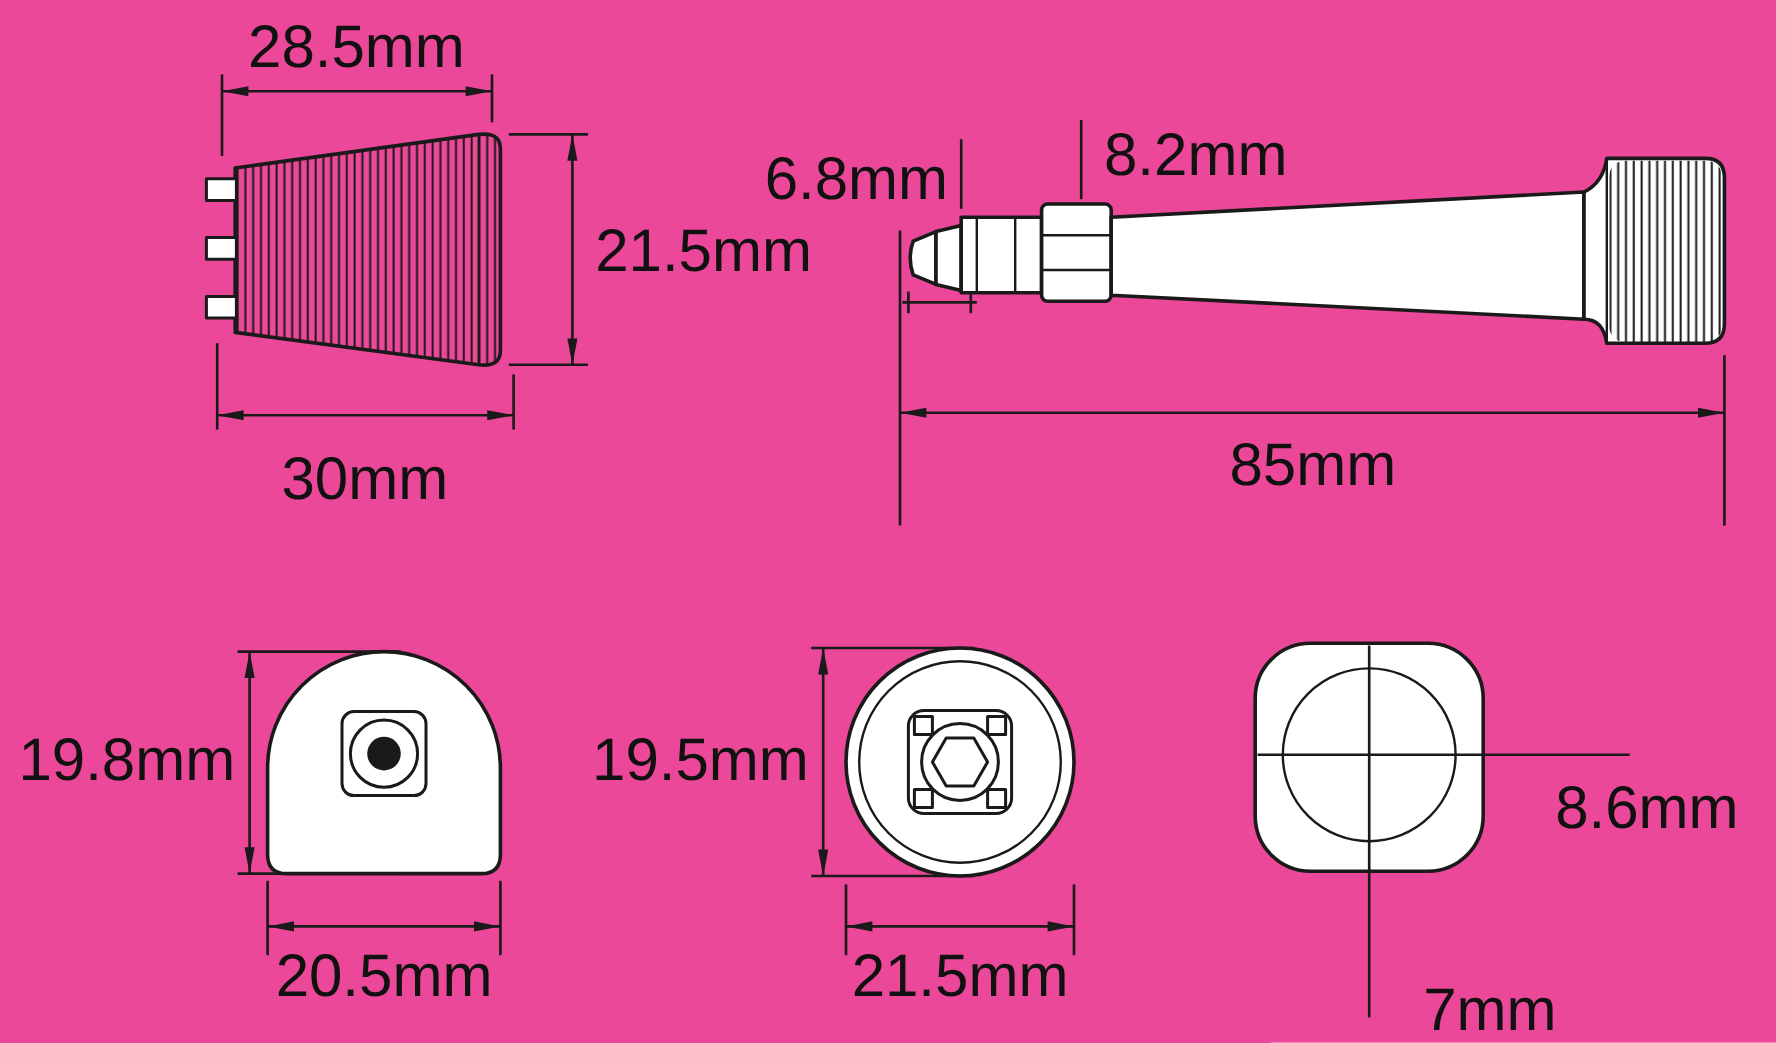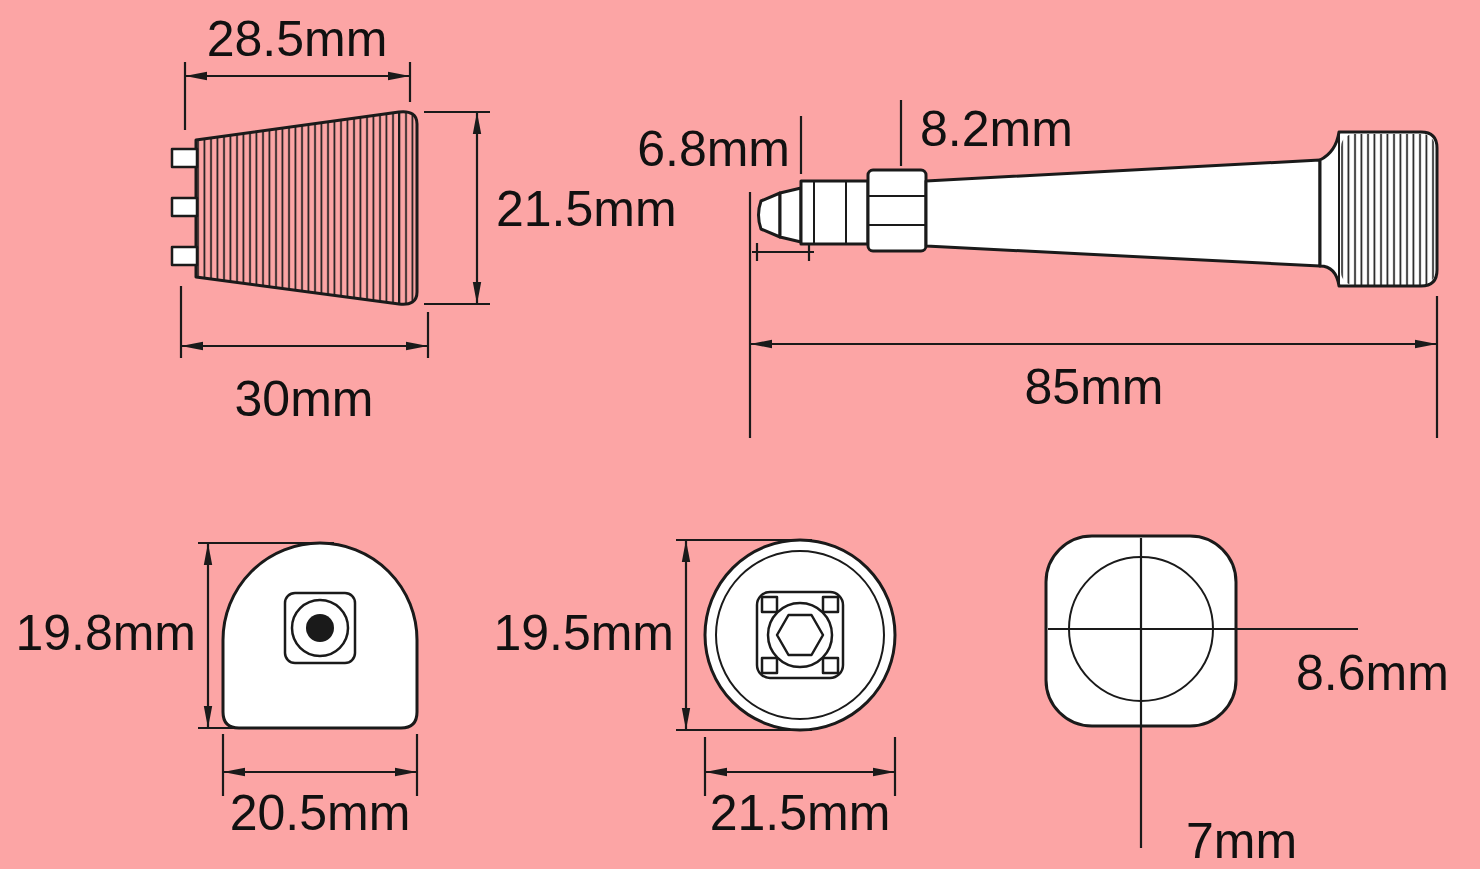--- a/index.html
+++ b/index.html
@@ -1,16 +1,16 @@
 <!DOCTYPE html>
 <html><head>
 <meta charset="utf-8">
 <style>
   html, body { margin: 0; padding: 0; background: #ffffff; }
-  .stage { width: 1480px; height: 869px; position: relative; background: #fca5a5; overflow: hidden; }
+  .stage { width: 1480px; height: 869px; position: relative; background: #ec4899; overflow: hidden; }
   svg { display: block; }
   .outline  { fill: #ffffff; stroke: #1a1a1a; stroke-width: 3; stroke-linejoin: round; }
   .outline2 { fill: #ffffff; stroke: #1a1a1a; stroke-width: 2.5; stroke-linejoin: round; }
   .knurled  { fill: url(#knurl); stroke: #1a1a1a; stroke-width: 3; stroke-linejoin: round; }
   .knurlfill{ fill: url(#knurl); stroke: none; }
   .detail   { fill: none; stroke: #1a1a1a; stroke-width: 2; }
   .dim      { fill: none; stroke: #1a1a1a; stroke-width: 2.2; }
   .dimtext  { font-family: "Liberation Sans", sans-serif; font-size: 50px; fill: #111111; }
 </style>
 </head>

